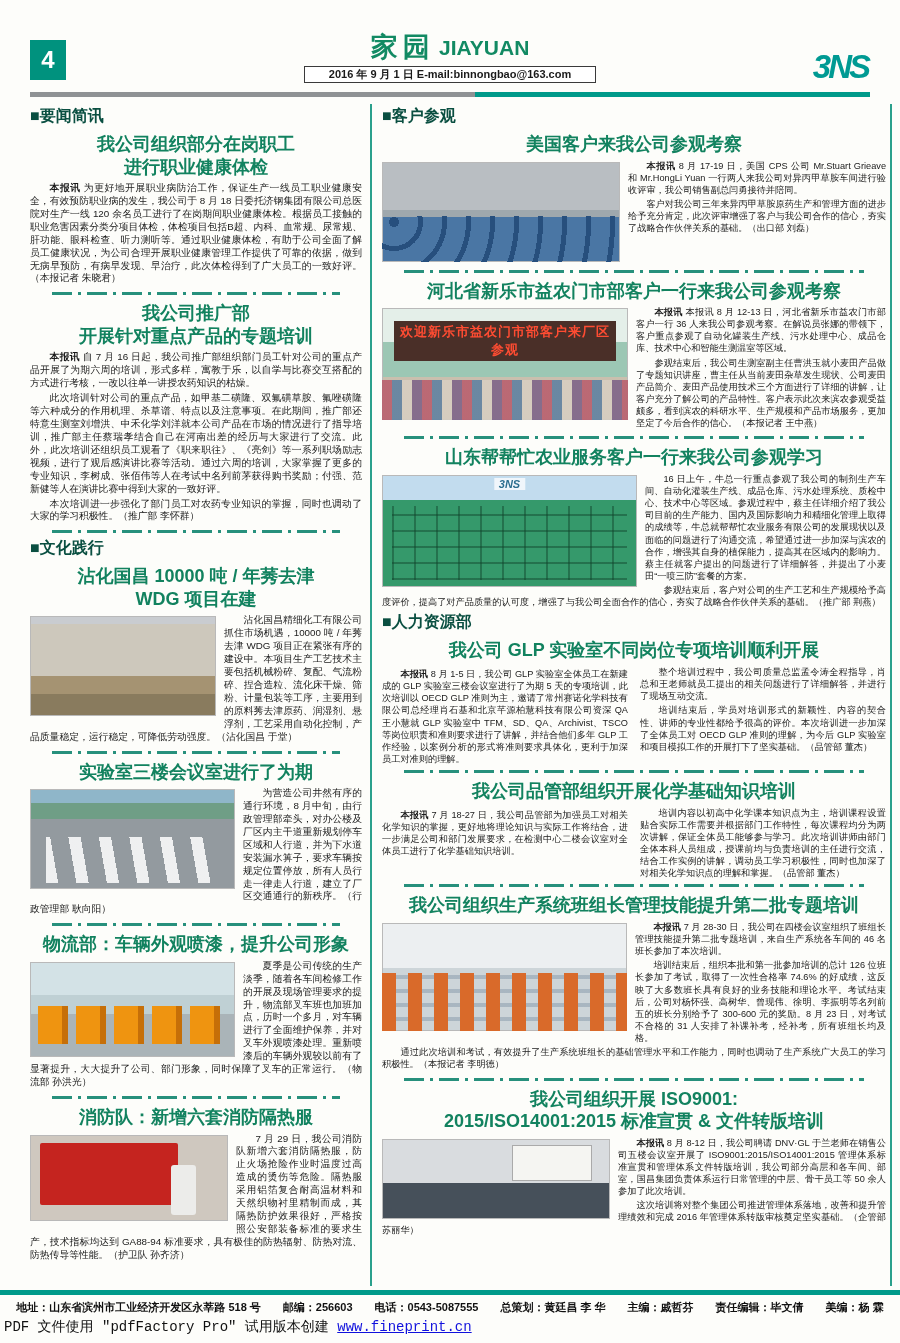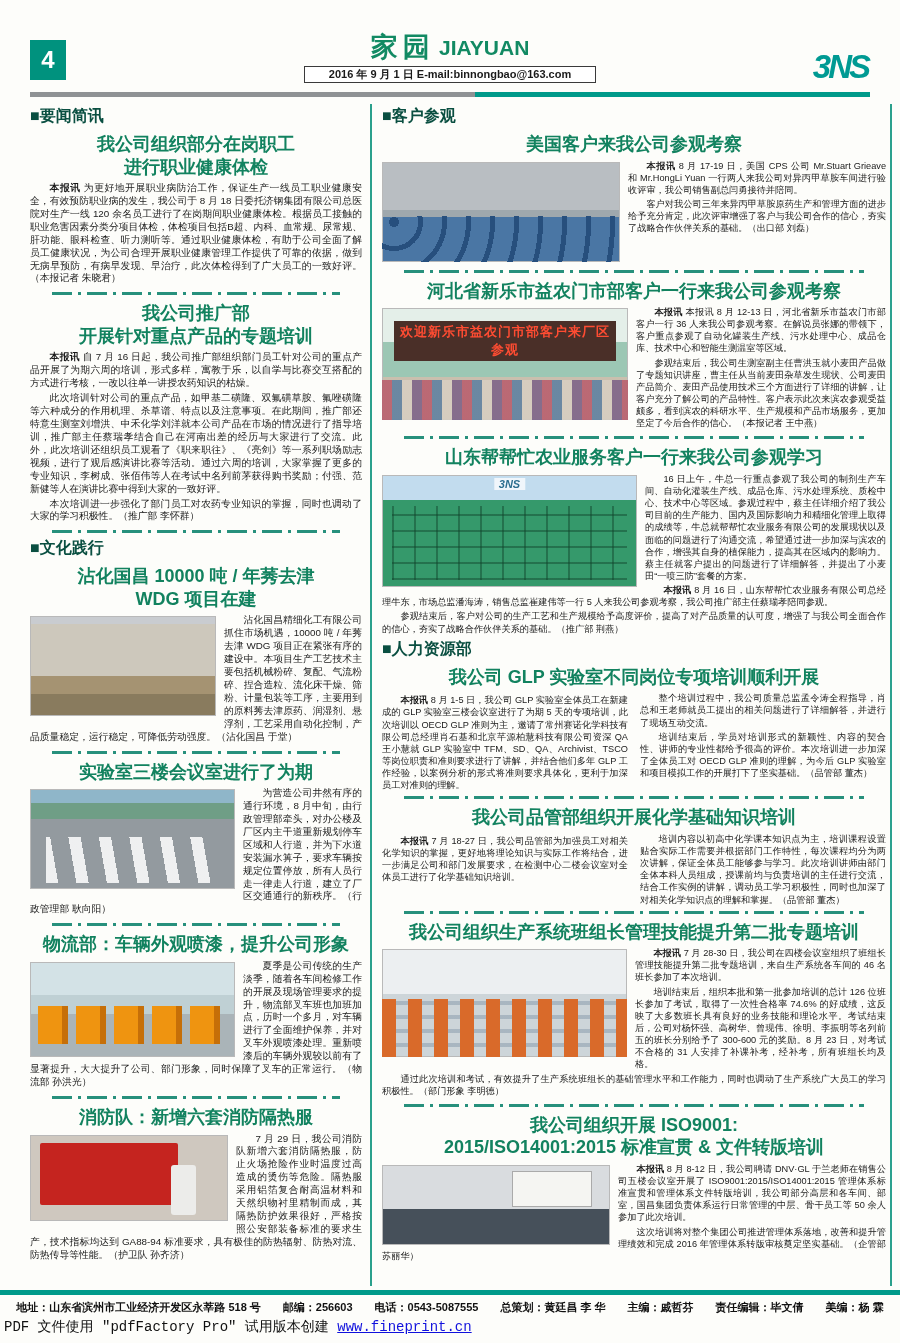--- a/index.html
+++ b/index.html
@@ -163,21 +163,20 @@
         <p class="body">参观结束后，我公司生测室副主任曹洪玉就小麦田产品做了专题知识讲座，曹主任从当前麦田杂草发生现状、公司麦田产品简介、麦田产品使用技术三个方面进行了详细的讲解，让客户充分了解公司的产品特性。客户表示此次来滨农参观受益颇多，看到滨农的科研水平、生产规模和产品市场服务，更加坚定了今后合作的信心。（本报记者 王中燕）</p>
       </article>
       <div class="divi"></div>
 
       <article>
         <h2><span>山东帮帮忙农业服务客户一行来我公司参观学习</span></h2>
         <div class="ph ph-b3">
           <span class="bldg-logo">3NS</span>
         </div>
         <p class="body">16 日上午，牛总一行重点参观了我公司的制剂生产车间、自动化灌装生产线、成品仓库、污水处理系统、质检中心、技术中心等区域。参观过程中，蔡主任详细介绍了我公司目前的生产能力、国内及国际影响力和精细化管理上取得的成绩等，牛总就帮帮忙农业服务有限公司的发展现状以及面临的问题进行了沟通交流，希望通过进一步加深与滨农的合作，增强其自身的植保能力，提高其在区域内的影响力。蔡主任就客户提出的问题进行了详细解答，并提出了小麦田“一喷三防”套餐的方案。</p>
-        <p class="body"><b class="lede">本报讯</b> 8 月 16 日，山东帮帮忙农业服务有限公司总经理牛东，市场总监潘海涛，销售总监崔建伟等一行 5 人来我公司参观考察，我公司推广部主任蔡瑞孝陪同参观。</p>
         <p class="body">参观结束后，客户对公司的生产工艺和生产规模给予高度评价，提高了对产品质量的认可度，增强了与我公司全面合作的信心，夯实了战略合作伙伴关系的基础。（推广部 荆燕）</p>
       </article>
 
       <div class="sect">■人力资源部</div>
 
       <article>
         <h2><span>我公司 GLP 实验室不同岗位专项培训顺利开展</span></h2>
         <div class="twocol">
           <p class="body"><b class="lede">本报讯</b> 8 月 1-5 日，我公司 GLP 实验室全体员工在新建成的 GLP 实验室三楼会议室进行了为期 5 天的专项培训，此次培训以 OECD GLP 准则为主，邀请了常州赛诺化学科技有限公司总经理肖石基和北京芊源柏慧科技有限公司资深 QA 王小慧就 GLP 实验室中 TFM、SD、QA、Archivist、TSCO 等岗位职责和准则要求进行了讲解，并结合他们多年 GLP 工作经验，以案例分析的形式将准则要求具体化，更利于加深员工对准则的理解。</p>
           <p class="body">整个培训过程中，我公司质量总监孟令涛全程指导，肖总和王老师就员工提出的相关问题进行了详细解答，并进行了现场互动交流。</p>
@@ -193,21 +192,21 @@
           <p class="body">培训内容以初高中化学课本知识点为主，培训课程设置贴合实际工作需要并根据部门工作特性，每次课程均分为两次讲解，保证全体员工能够参与学习。此次培训讲师由部门全体本科人员组成，授课前均与负责培训的主任进行交流，结合工作实例的讲解，调动员工学习积极性，同时也加深了对相关化学知识点的理解和掌握。（品管部 董杰）</p>
         </div>
       </article>
       <div class="divi"></div>
 
       <article>
         <h2><span>我公司组织生产系统班组长管理技能提升第二批专题培训</span></h2>
         <div class="ph ph-c3"></div>
         <p class="body"><b class="lede">本报讯</b> 7 月 28-30 日，我公司在四楼会议室组织了班组长管理技能提升第二批专题培训，来自生产系统各车间的 46 名班长参加了本次培训。</p>
         <p class="body">培训结束后，组织本批和第一批参加培训的总计 126 位班长参加了考试，取得了一次性合格率 74.6% 的好成绩，这反映了大多数班长具有良好的业务技能和理论水平。考试结束后，公司对杨怀强、高树华、曾现伟、徐明、李振明等名列前五的班长分别给予了 300-600 元的奖励。8 月 23 日，对考试不合格的 31 人安排了补课补考，经补考，所有班组长均及格。</p>
-        <p class="body">通过此次培训和考试，有效提升了生产系统班组长的基础管理水平和工作能力，同时也调动了生产系统广大员工的学习积极性。（部门形象 李明德）</p>
+        <p class="body">通过此次培训和考试，有效提升了生产系统班组长的基础管理水平和工作能力，同时也调动了生产系统广大员工的学习积极性。（本报记者 李明德）</p>
       </article>
       <div class="divi"></div>
 
       <article>
         <h2><span>我公司组织开展 ISO9001:</span><br><span>2015/ISO14001:2015 标准宣贯 &amp; 文件转版培训</span></h2>
         <div class="ph ph-c4"></div>
         <p class="body"><b class="lede">本报讯</b> 8 月 8-12 日，我公司聘请 DNV·GL 于兰老师在销售公司五楼会议室开展了 ISO9001:2015/ISO14001:2015 管理体系标准宣贯和管理体系文件转版培训，我公司部分高层和各车间、部室，国昌集团负责体系运行日常管理的中层、骨干员工等 50 余人参加了此次培训。</p>
         <p class="body">这次培训将对整个集团公司推进管理体系落地，改善和提升管理绩效和完成 2016 年管理体系转版审核奠定坚实基础。（企管部 苏丽华）</p>
       </article>
     </section>

